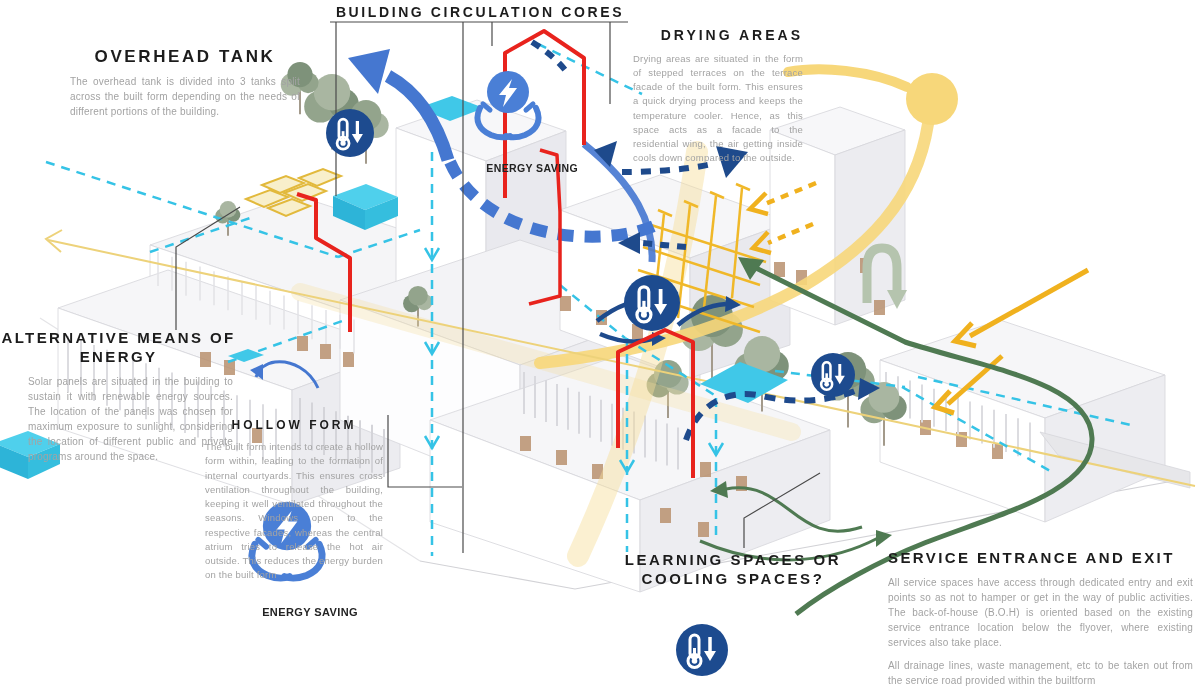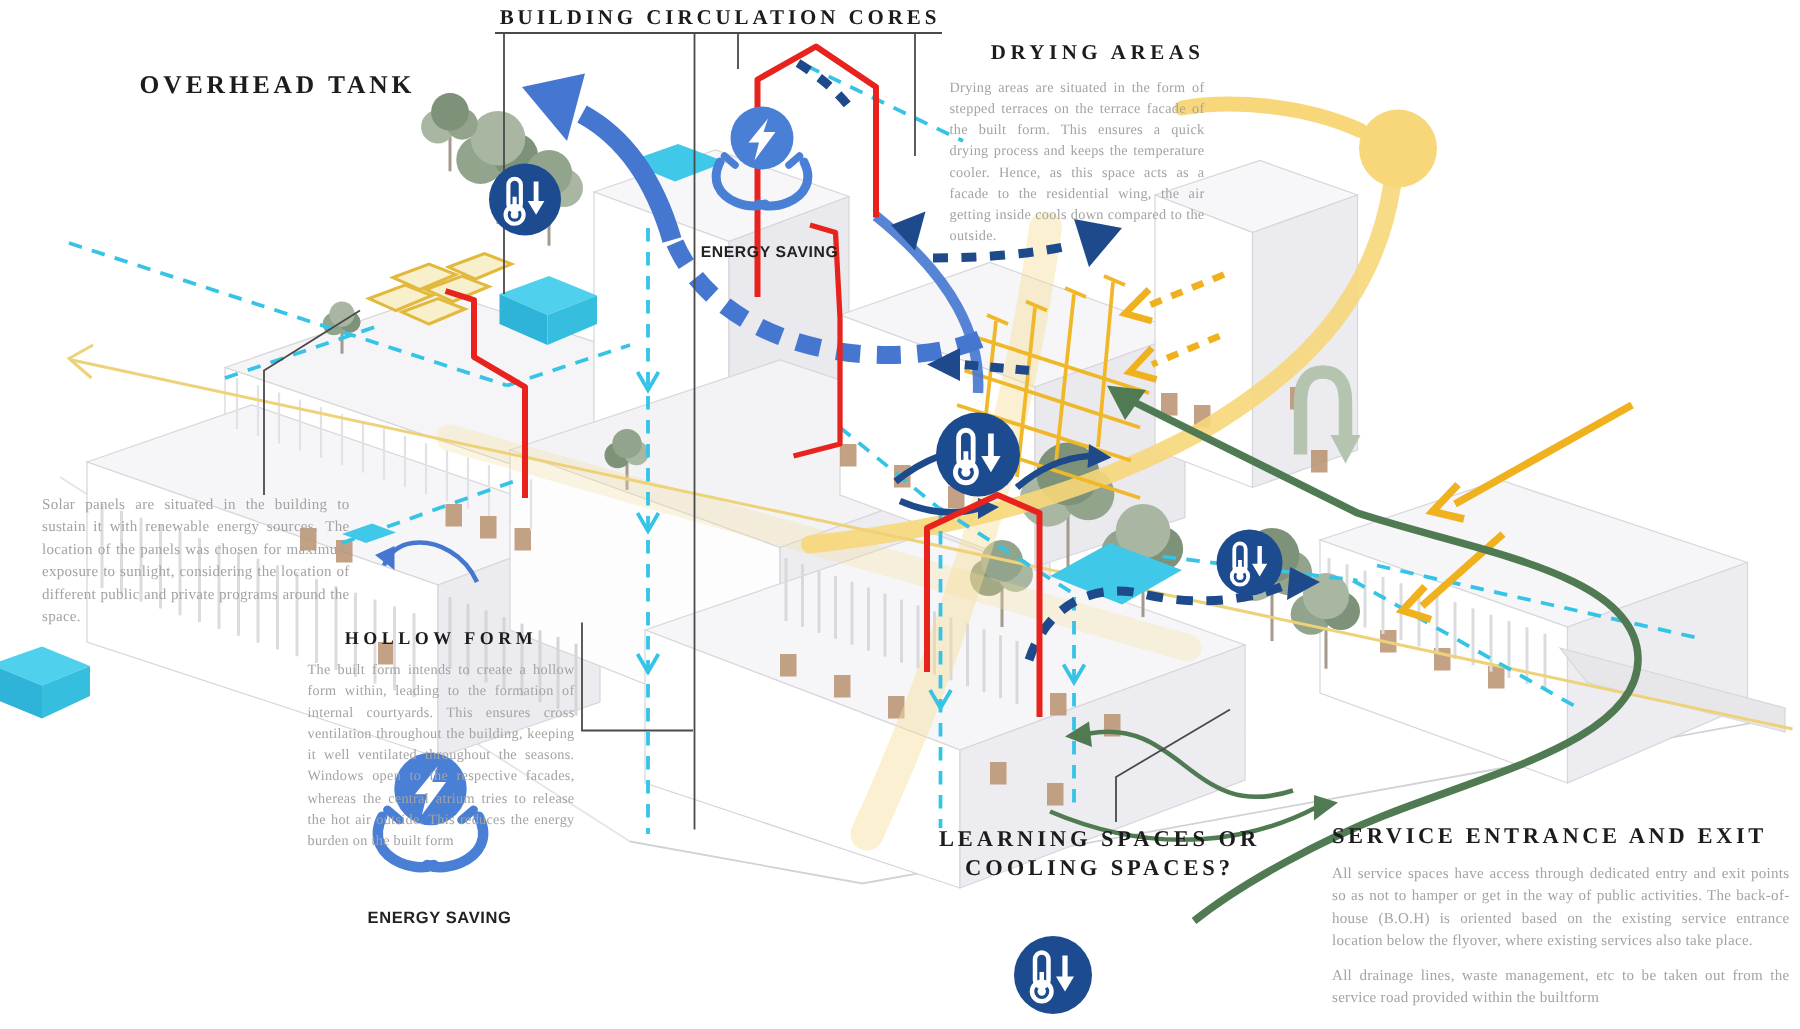--- a/index.html
+++ b/index.html
@@ -1,26 +1,26 @@
 <!DOCTYPE html>
 <html><head>
 <meta charset="utf-8">
 <style>
   html,body{margin:0;padding:0;background:#fff;}
   .canvas{position:relative;width:1200px;height:686px;background:#ffffff;overflow:hidden;
           font-family:"Liberation Sans",sans-serif;}
   .canvas svg{position:absolute;left:0;top:0;}
-  .anno{position:absolute;font-family:Liberation Serif, serif;}
+  .anno{position:absolute;}
   .anno h2{margin:0 0 7px 0;font-size:17px;font-weight:700;letter-spacing:3px;color:#1c1c1c;line-height:1.25;}
   .anno p{margin:0 0 8px 0;font-size:10px;font-weight:400;color:#a3a3a3;line-height:1.5;
           text-align:justify;letter-spacing:.2px;}
   .anno.center{text-align:center;}
   .anno.center h2{letter-spacing:2.6px;}
   .anno.center p{text-align:center;}
-  .energy-label{position:absolute;font-size:10.5px;font-weight:700;color:#222;letter-spacing:.4px;text-align:center;}
+  .energy-label{position:absolute;font-size:10.5px;font-weight:700;color:#222;letter-spacing:.4px;text-align:right;}
 </style>
 </head>
 <body>
 
 <div class="canvas">
 
 <svg width="1200" height="686" viewBox="0 0 1200 686">
 
   <g stroke="#d2d2d6" stroke-width="1.2" fill="none">
     <path d="M40,318 L420,561" stroke="#e4e4e7"></path>
@@ -393,32 +393,34 @@
           <path d="M-28,-4 C-34,8 -29,18 -17,23 C-9,26 -3,26 2,24" fill="none" stroke="#4a7fd6" stroke-width="6" stroke-linecap="round"></path>
           <path d="M28,-4 C34,8 29,18 17,23 C9,26 3,26 -2,24" fill="none" stroke="#4a7fd6" stroke-width="6" stroke-linecap="round"></path>
           <line x1="-25" y1="-8" x2="-18" y2="-2" stroke="#4a7fd6" stroke-width="5" stroke-linecap="round"></line>
           <line x1="25" y1="-8" x2="18" y2="-2" stroke="#4a7fd6" stroke-width="5" stroke-linecap="round"></line>
         </g>
       </g>
 </svg>
 
 <div class="anno center" style="left:70px;top:46px;width:230px;">
   <h2>OVERHEAD TANK</h2>
+  <p style="text-align:justify;">The overhead tank is divided into 3 tanks split across the built form depending on the needs of different portions of the building.</p>
 </div>
 
 <div class="anno center" style="left:325px;top:4px;width:310px;">
   <h2 style="font-size:14px;">BUILDING CIRCULATION CORES</h2>
 </div>
 
 <div class="anno" style="left:633px;top:27px;width:170px;">
   <h2 style="font-size:14px;text-align:right;">DRYING AREAS</h2>
   <p style="font-size:9.5px;">Drying areas are situated in the form of stepped terraces on the terrace facade of the built form. This ensures a quick drying process and keeps the temperature cooler. Hence, as this space acts as a facade to the residential wing, the air getting inside cools down compared to the outside.</p>
 </div>
 
 <div class="anno" style="left:0px;top:329px;width:237px;">
+  <h2 style="font-size:15px;letter-spacing:2.4px;text-align:center;">ALTERNATIVE MEANS OF ENERGY</h2>
   <p style="width:205px;margin:0 0 0 28px;">Solar panels are situated in the building to sustain it with renewable energy sources. The location of the panels was chosen for maximum exposure to sunlight, considering the location of different public and private programs around the space.</p>
 </div>
 
 <div class="anno" style="left:205px;top:418px;width:178px;">
   <h2 style="font-size:12px;text-align:center;">HOLLOW FORM</h2>
   <p style="font-size:9.5px;">The built form intends to create a hollow form within, leading to the formation of internal courtyards. This ensures cross ventilation throughout the building, keeping it well ventilated throughout the seasons. Windows open to the respective facades, whereas the central atrium tries to release the hot air outside. This reduces the energy burden on the built form</p>
 </div>
 
 <div class="anno center" style="left:602px;top:551px;width:262px;">
   <h2 style="font-size:15px;">LEARNING SPACES OR COOLING SPACES?</h2>

